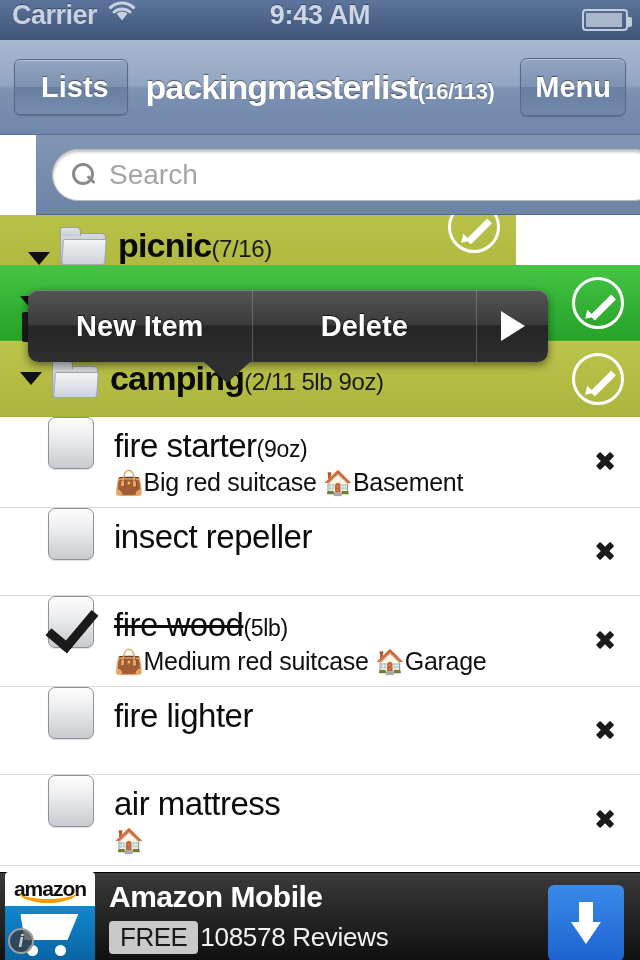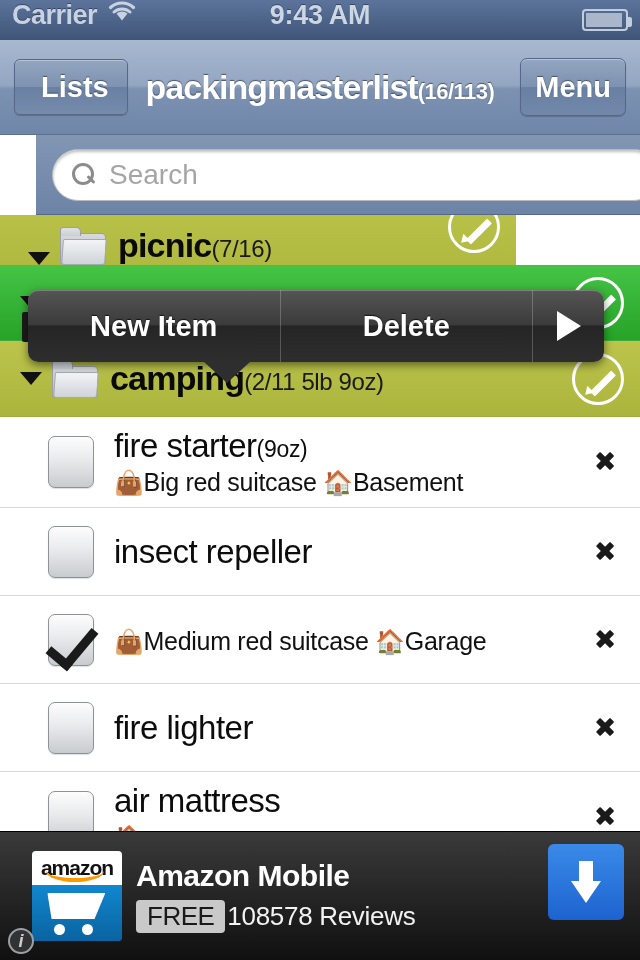--- a/index.html
+++ b/index.html
@@ -139,21 +139,21 @@
   }
   .pencil:after{
     content:""; position:absolute; left:9px; top:31px; width:0;height:0;
     border-top:5px solid transparent; border-bottom:5px solid transparent;
     border-right:8px solid #fff; transform:rotate(-45deg);
   }
 
   
   .itemrow{
     position:relative; background:#fff; border-bottom:1px solid #d9d9d9;
-    display:flex; align-items:center; padding:0 0 0 48px; min-height:88px;
+    display:flex; align-items:flex-start; padding:0 0 0 48px; min-height:88px;
   }
 
   .chk{
     width:46px; height:52px; flex:none; border-radius:7px;
     border:1px solid #8e9296;
     background:linear-gradient(to bottom,#fdfdfd 0%,#e9eaec 45%,#c8cbcf 100%);
     position:relative; box-shadow:0 1px 1px rgba(0,0,0,.13);
   }
   .chk.on:after{
     content:""; position:absolute; left:9px; top:4px;
@@ -183,21 +183,21 @@
 
   
   .picnic-clip{ position:absolute; top:215px; left:0; width:640px; height:50px;
     overflow:hidden; z-index:2; }
   .picnic-inner{ position:absolute; top:-26px; left:0; width:516px; height:76px;
     background:linear-gradient(to bottom,#bcc44c 0%,#b0b940 100%);
     display:flex; align-items:flex-end;padding-left:8px;}
 
   
   .popover{
-    position:absolute; left:28px; top:290px; width:576px; height:72px;
+    position:absolute; left:28px; top:290px; width:520px; height:72px;
     background:linear-gradient(to bottom,#555555 0%,#3b3b3b 48%,#252525 50%,#2e2e2e 100%);
     border-radius:10px; display:flex; align-items:stretch; z-index:50;
     box-shadow:0 3px 8px rgba(0,0,0,.5), inset 0 1px 0 rgba(255,255,255,.25);
   }
   .popover:after{
     content:""; position:absolute; left:175px; bottom:-21px;
     width:0;height:0; border-left:24px solid transparent;
     border-right:24px solid transparent; border-top:22px solid #2e2e2e;
   }
   .popover .mi{
@@ -207,25 +207,24 @@
   }
   .popover .mi + .mi{ border-left:1px solid rgba(255,255,255,.22); }
   .popover .mi.arrow{ flex:0 0 72px; }
   .popover .mi.arrow i{ width:0;height:0; border-top:15px solid transparent;
     border-bottom:15px solid transparent; border-left:24px solid #fff; display:block;}
   .pop-nub{ position:absolute; left:22px; top:312px; width:10px; height:30px;
     background:#1c1c1c; border-radius:2px; z-index:49; }
 
   
   .adbar{
-    position:absolute; left:0; bottom:0; width:640px; height:129px;
+    position:absolute; left:0; bottom:0; width:640px; height:88px;
     background:linear-gradient(to bottom,#3a3a3a 0%,#101010 100%);
     display:flex; align-items:center; z-index:60;
     border-top:1px solid #000;
-    padding-left:27px;
   }
   .ad-icon{ width:90px; height:90px; margin-left:5px; flex:none; position:relative;
     border-radius:4px; overflow:hidden; background:#0d83c9; }
   .ad-icon .amz{ position:absolute; top:0; left:0; right:0; height:34px; background:#fff;
     display:flex; align-items:center; justify-content:center; }
   .ad-icon .amz span{ font-size:21px; font-weight:bold; color:#111; letter-spacing:-1px;}
   .ad-icon .amz .smile{ position:absolute; bottom:3px; left:14px; width:58px; height:11px;
     border-bottom:4px solid #ff9900; border-radius:0 0 50% 50%/0 0 100% 100%;}
   .ad-icon .cartwrap{ position:absolute; top:34px; left:0; right:0; bottom:0;
     background:linear-gradient(to bottom,#1187cf 0%,#0a63a0 100%);}
@@ -340,20 +339,23 @@
       <div class="itemline1">
         <span class="name">insect repeller</span><span class="qty"></span>
       </div>
     </div>
     <div class="chev"></div>
   </div>
 
   <div class="itemrow">
     <div class="chk on"></div>
     <div class="itemtext">
+      <div class="itemline1">
+        <span class="name struck">fire wood</span><span class="qty">(5lb)</span>
+      </div>
       <div class="itemline2">
         <span class="emoji">👜</span><span>Medium red suitcase</span>
         <span class="emoji">🏠</span><span>Garage</span>
       </div>
     </div>
     <div class="chev"></div>
   </div>
 
   <div class="itemrow">
     <div class="chk"></div>

